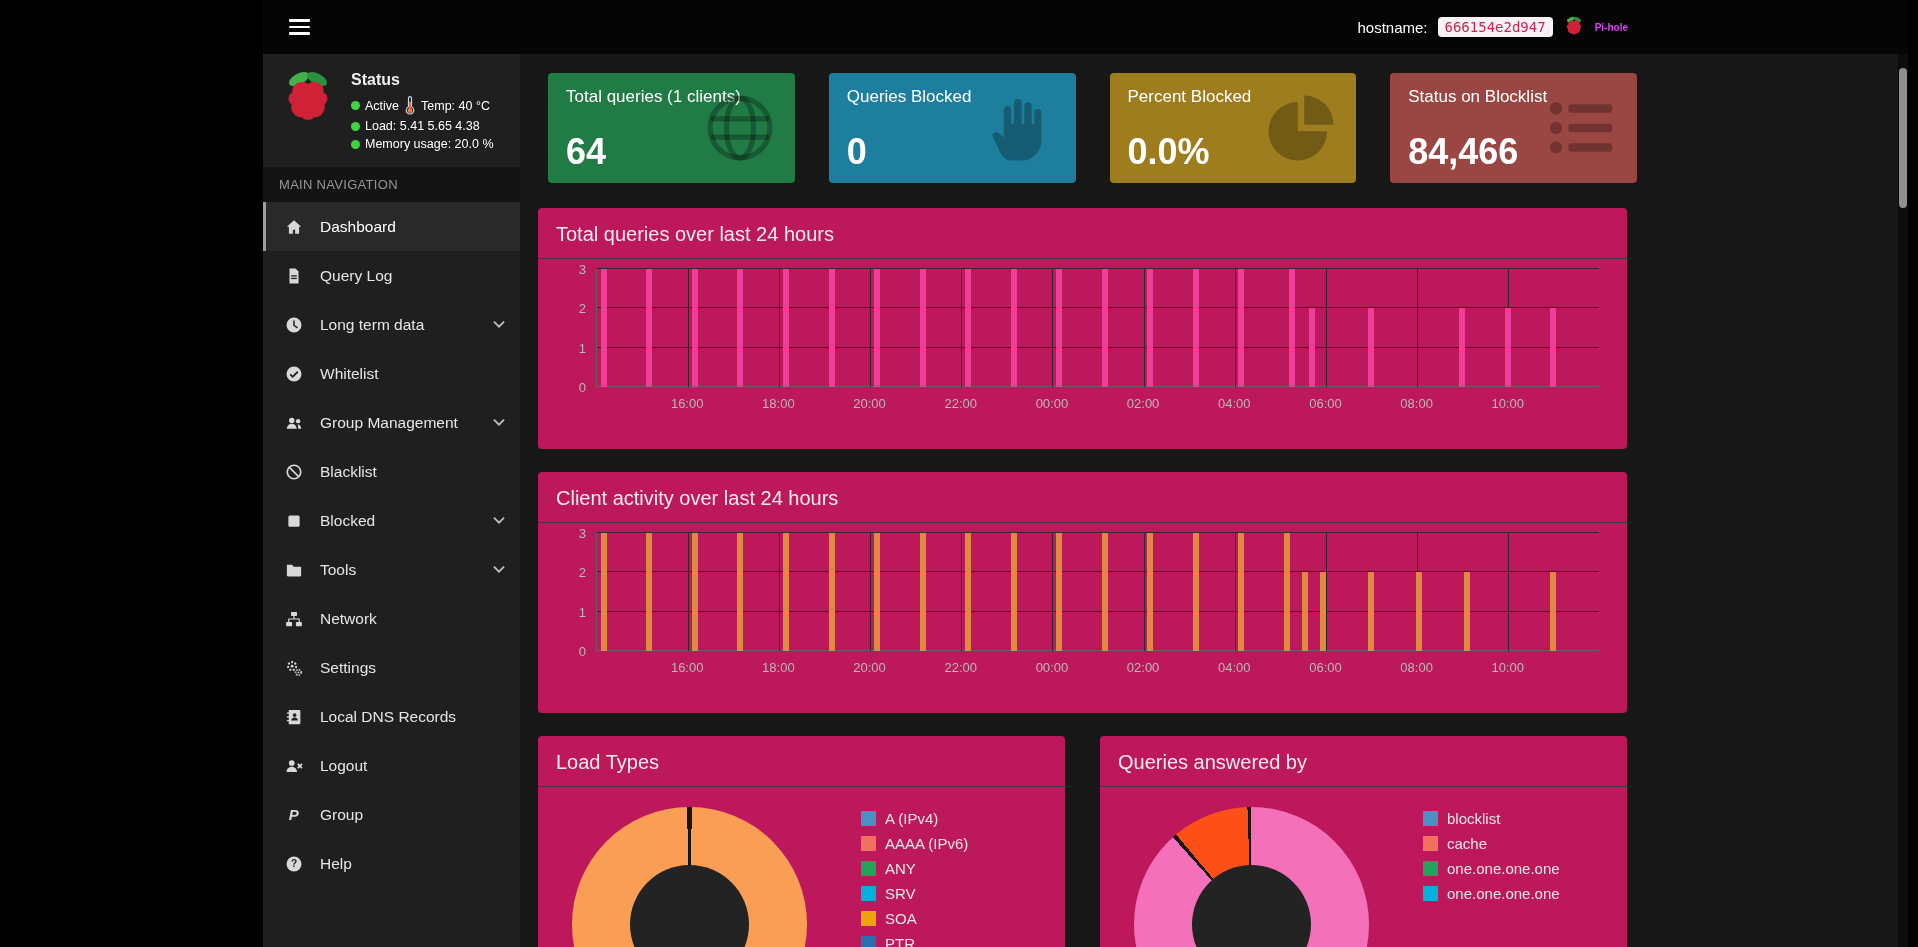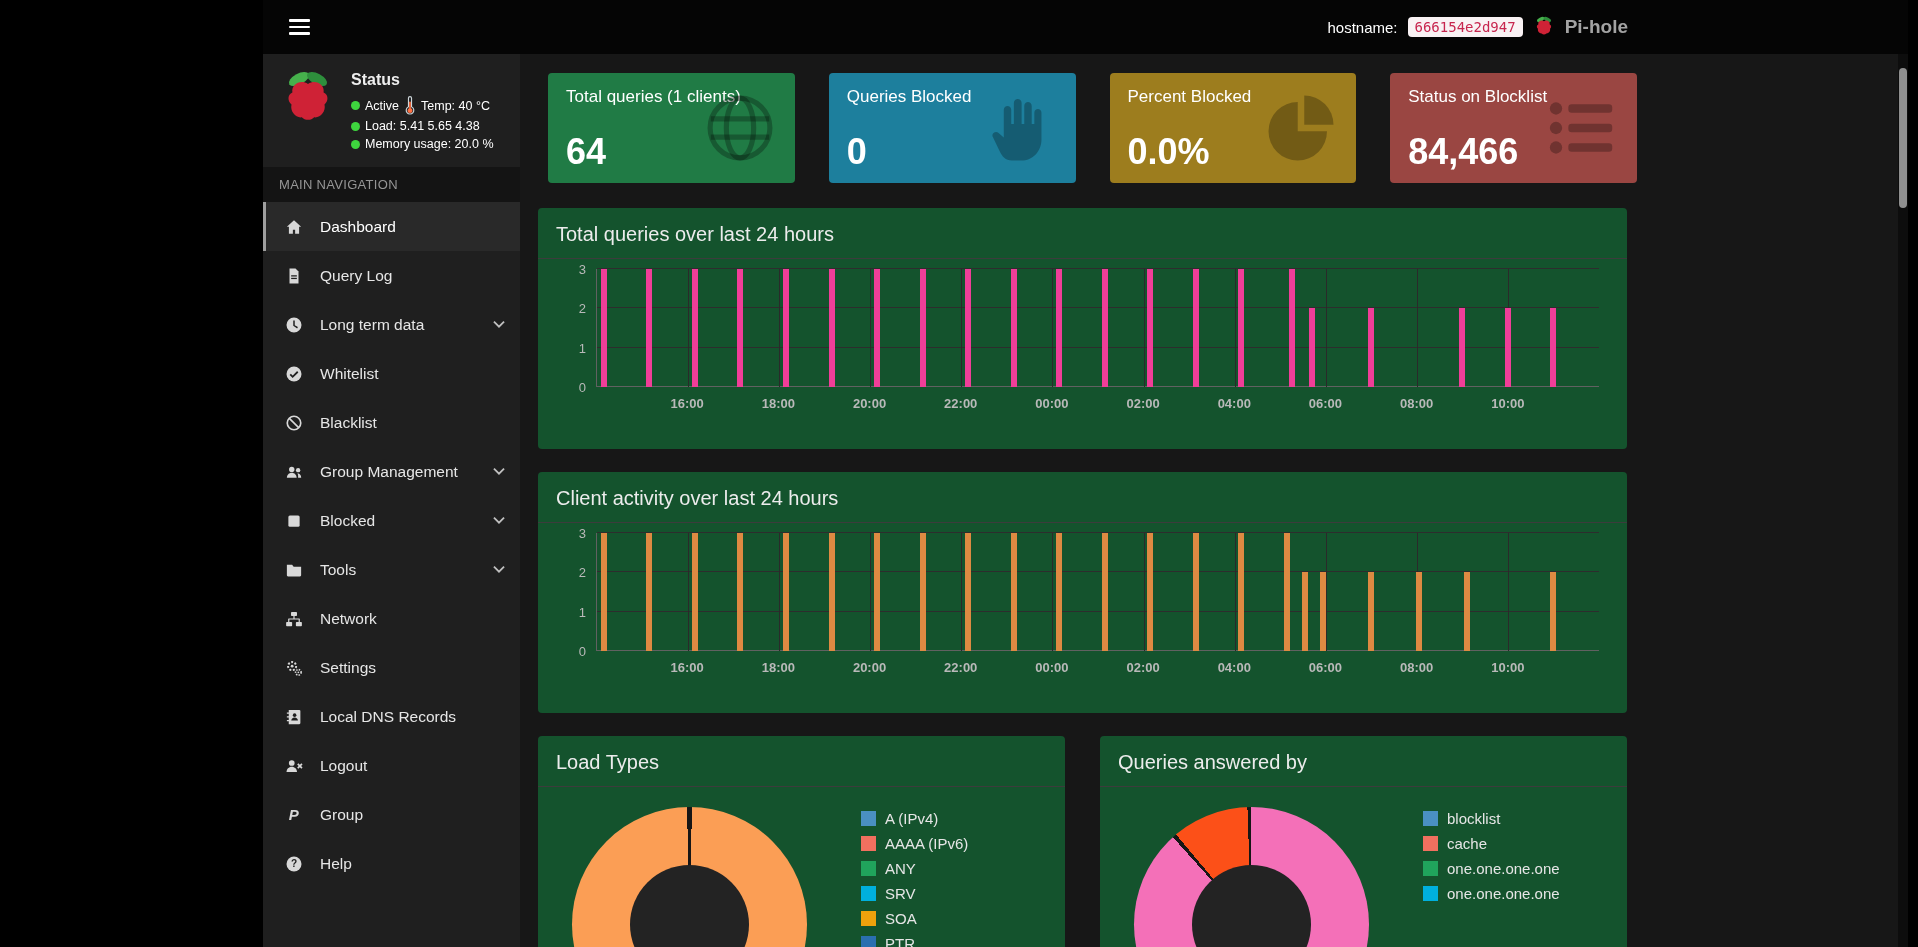--- a/index.html
+++ b/index.html
@@ -11,21 +11,21 @@
   .navbar{position:absolute;left:0;top:0;right:0;height:54px;background:#050505;display:flex;align-items:center;z-index:5;}
   .logo{width:257px;height:100%;background:#1b1b1b;display:flex;align-items:center;justify-content:center;
     color:#fff;font-size:26px;font-weight:300;letter-spacing:.5px;cursor:pointer;}
   .logo b{font-weight:700;}
   .burger{margin-left:20px;cursor:pointer;padding:6px;}
   .burger i{display:block;width:21px;height:2.5px;background:#fff;margin:4px 0;border-radius:1px;}
   .nav-right{margin-left:auto;margin-right:280px;display:flex;align-items:center;gap:10px;}
   .hostlabel{color:#fff;font-size:15px;}
   .hostpill{font-family:"DejaVu Sans Mono",monospace;font-size:14px;background:#f9f2f4;color:#c7254e;
     padding:2px 7px;border-radius:4px;}
-  .brand{color:#a3a3a3;font-size:19px;font-weight:700;}
+  .brand{color:#d946ef;font-size:10px;font-weight:700;}
   .navrasp svg{width:22px;height:25px;display:block;}
 
   
   .sidebar{position:absolute;left:0;top:54px;bottom:0;width:257px;background:#1f1f1f;color:#eee;}
   .status-box{display:flex;gap:13px;padding:13px 10px 12px 15px;align-items:flex-start;}
   .rasp-logo svg{width:60px;height:68px;display:block;}
   .status-heading{font-size:16px;font-weight:700;margin:4px 0 7px;}
   .status-line{font-size:12.5px;color:#fff;display:flex;align-items:center;gap:5px;margin-bottom:4px;white-space:nowrap;}
   .dot{width:9px;height:9px;border-radius:50%;background:#3ed53e;flex:none;}
   .thermo svg{width:10px;height:19px;display:block;margin:0 1px;}
@@ -42,32 +42,32 @@
   
   .content{position:absolute;left:257px;top:54px;right:10px;bottom:0;padding:19px 0 0 18px;overflow:hidden;}
 
   .cards{display:grid;grid-template-columns:repeat(4,1fr);gap:34px;width:1089px;height:110px;margin-bottom:25px;padding-left:10px;}
   .card{position:relative;border-radius:4px;color:#fff;padding:14px 18px;overflow:hidden;}
   .card-title{font-size:17px;}
   .card-value{position:absolute;left:18px;bottom:10px;font-size:36px;font-weight:700;}
   .card-icon{position:absolute;right:16px;top:50%;transform:translateY(-50%);width:78px;height:78px;color:rgba(0,0,0,.27);}
   .card-icon svg{width:100%;height:100%;display:block;}
 
-  .panel{background:#14532d;border-radius:4px;width:1089px;margin-bottom:23px;}
+  .panel{background:#be185d;border-radius:4px;width:1089px;margin-bottom:23px;}
   .panel-title{margin:0;font-size:20px;font-weight:400;color:#ececec;padding:15px 18px 12px;border-bottom:1px solid #3c3c3c;}
 
   .chart{position:relative;margin:10px 28px 0 58px;padding-bottom:34px;}
   .plot{position:relative;height:118px;border-left:1px solid #616161;}
   .hgrid{position:absolute;left:0;right:0;height:1px;background:#2d2d2d;}
   .hgrid.base{background:#616161;}
   .vgrid{position:absolute;top:0;bottom:0;width:1px;background:#2a2a2a;}
   .bar{position:absolute;bottom:0;width:6px;margin-left:-3px;}
   .yaxis{position:absolute;left:-40px;top:0;width:30px;height:118px;}
   .ylab{position:absolute;right:0;transform:translateY(50%);font-size:13px;color:#b9b9b9;}
-  .xaxis{position:relative;height:28px;font-weight:bold;}
+  .xaxis{position:relative;height:28px;}
   .xlab{position:absolute;top:9px;transform:translateX(-50%);font-size:13px;color:#b9b9b9;}
 
   .row2{display:flex;gap:35px;width:1089px;}
   .panel.half{width:527px;flex:none;margin-bottom:0;}
   .donut-wrap{display:flex;padding:20px 20px 20px 20px;}
   .donut{width:235px;height:235px;border-radius:50%;position:relative;flex:none;margin-left:14px;}
   .donut::after{content:"";position:absolute;inset:58px;border-radius:50%;background:#232323;}
   .legend{margin-left:54px;padding-top:3px;}
   .legend-row{display:flex;align-items:center;gap:9px;margin-bottom:8px;font-size:15px;color:#e6e6e6;cursor:pointer;}
   .swatch{width:15px;height:15px;flex:none;}
@@ -171,42 +171,42 @@
           <span class="nav-icon">
             <svg viewBox="0 0 24 24">
               <circle cx="12" cy="12" r="10" fill="currentColor"></circle>
               <path d="m7 12.5 3.2 3.2L17 9" stroke="#1f1f1f" stroke-width="2.4" fill="none"></path>
             </svg>
           </span>
           <span class="nav-label">Whitelist</span>
         </div>
         <div class="nav-item">
           <span class="nav-icon">
-            <svg viewBox="0 0 24 24" fill="none" stroke="currentColor" stroke-width="2.2">
-              <circle cx="12" cy="12" r="9"></circle>
-              <path d="M5.8 5.8l12.4 12.4"></path>
-            </svg>
-          </span>
-          <span class="nav-label">Blacklist</span>
-        </div>
-        <div class="nav-item">
-          <span class="nav-icon">
             <svg viewBox="0 0 24 24" fill="currentColor">
               <circle cx="9" cy="8.5" r="3.6"></circle>
               <path d="M2.5 19.5c0-3.6 2.9-6.5 6.5-6.5s6.5 2.9 6.5 6.5z"></path>
               <circle cx="17.5" cy="9.5" r="2.9"></circle>
               <path d="M16.6 13.7a5.9 5.9 0 0 1 5 5.8h-4.1a8 8 0 0 0-.9-5.8z"></path>
             </svg>
           </span>
           <span class="nav-label">Group Management</span>
           <span class="chev">
             <svg viewBox="0 0 12 8" fill="none" stroke="currentColor" stroke-width="1.6">
               <path d="m1.5 1.5 4.5 4.5 4.5-4.5"></path>
             </svg>
           </span>
+        </div>
+        <div class="nav-item">
+          <span class="nav-icon">
+            <svg viewBox="0 0 24 24" fill="none" stroke="currentColor" stroke-width="2.2">
+              <circle cx="12" cy="12" r="9"></circle>
+              <path d="M5.8 5.8l12.4 12.4"></path>
+            </svg>
+          </span>
+          <span class="nav-label">Blacklist</span>
         </div>
         <div class="nav-item">
           <span class="nav-icon">
             <svg viewBox="0 0 24 24" fill="currentColor">
               <rect x="4.5" y="4.5" width="15" height="15" rx="2"></rect>
             </svg>
           </span>
           <span class="nav-label">Blocked</span>
           <span class="chev">
             <svg viewBox="0 0 12 8" fill="none" stroke="currentColor" stroke-width="1.6">

